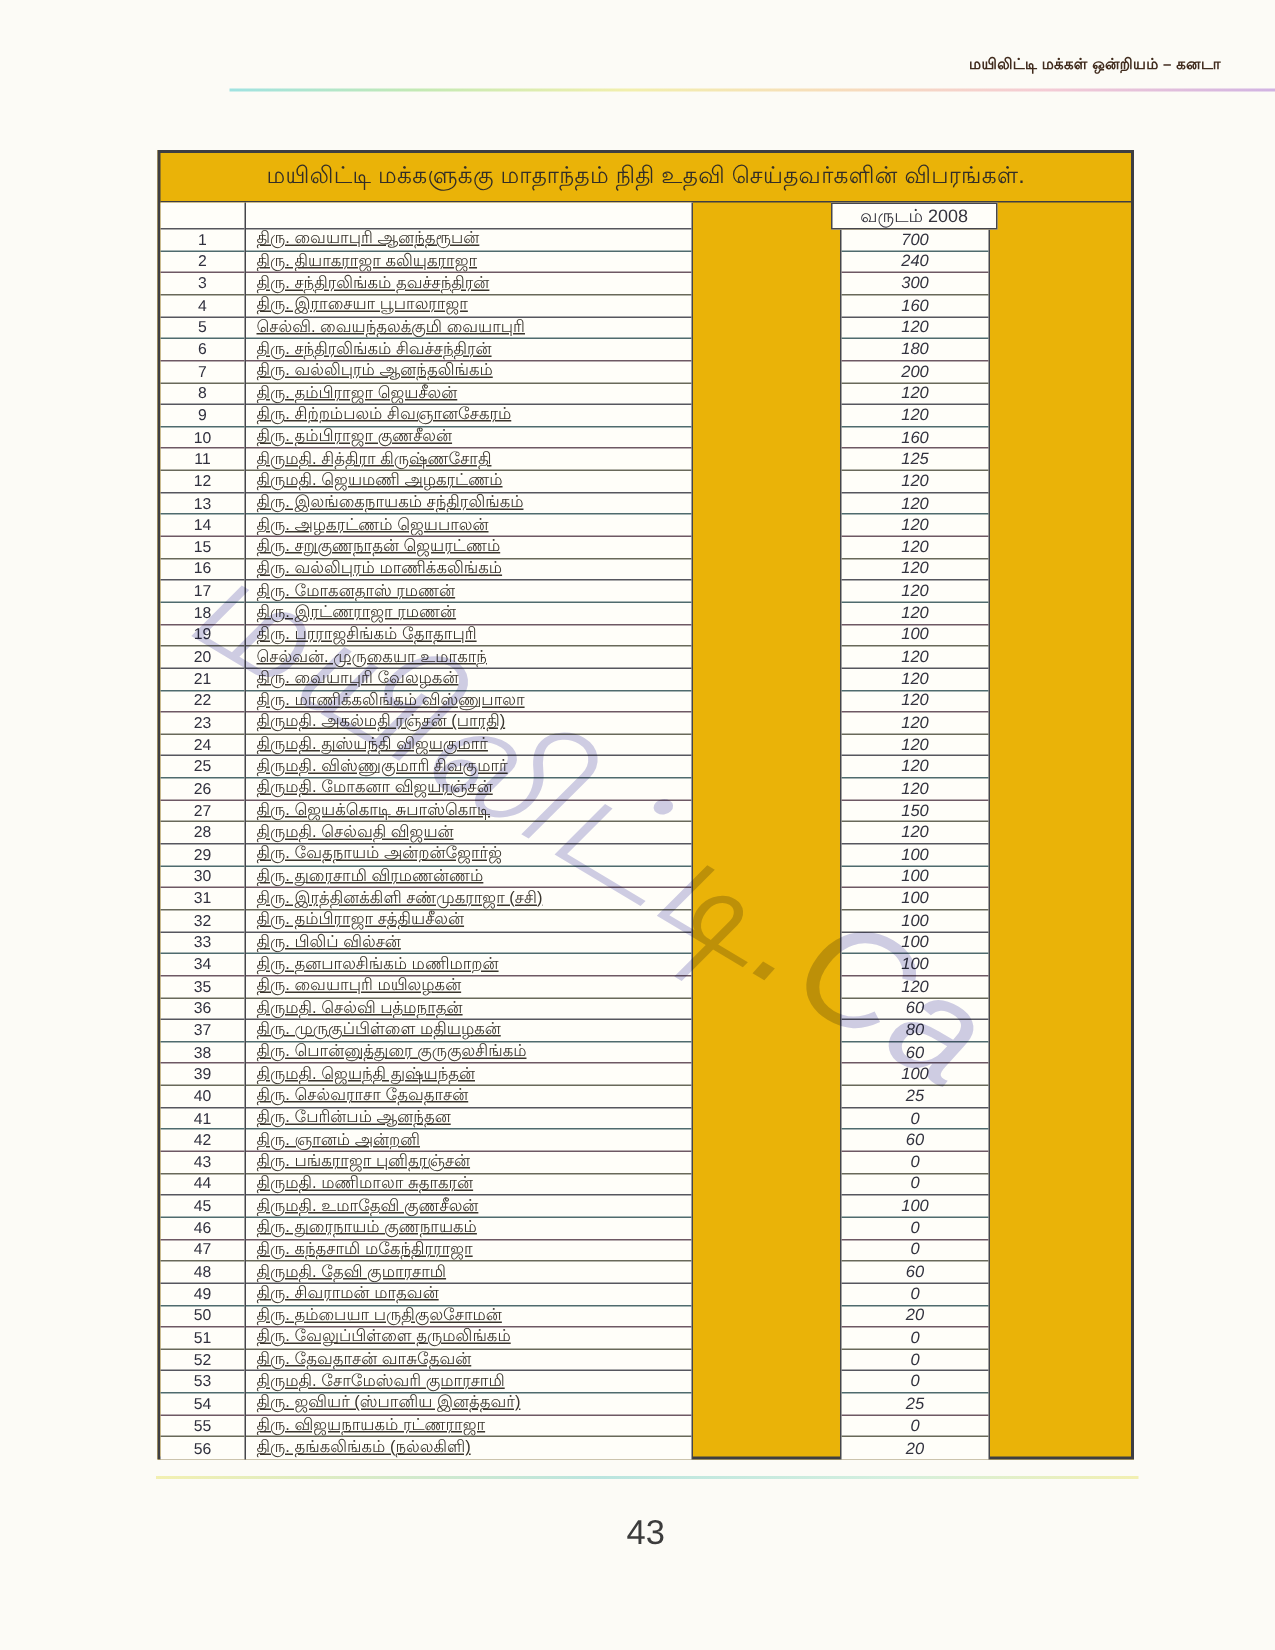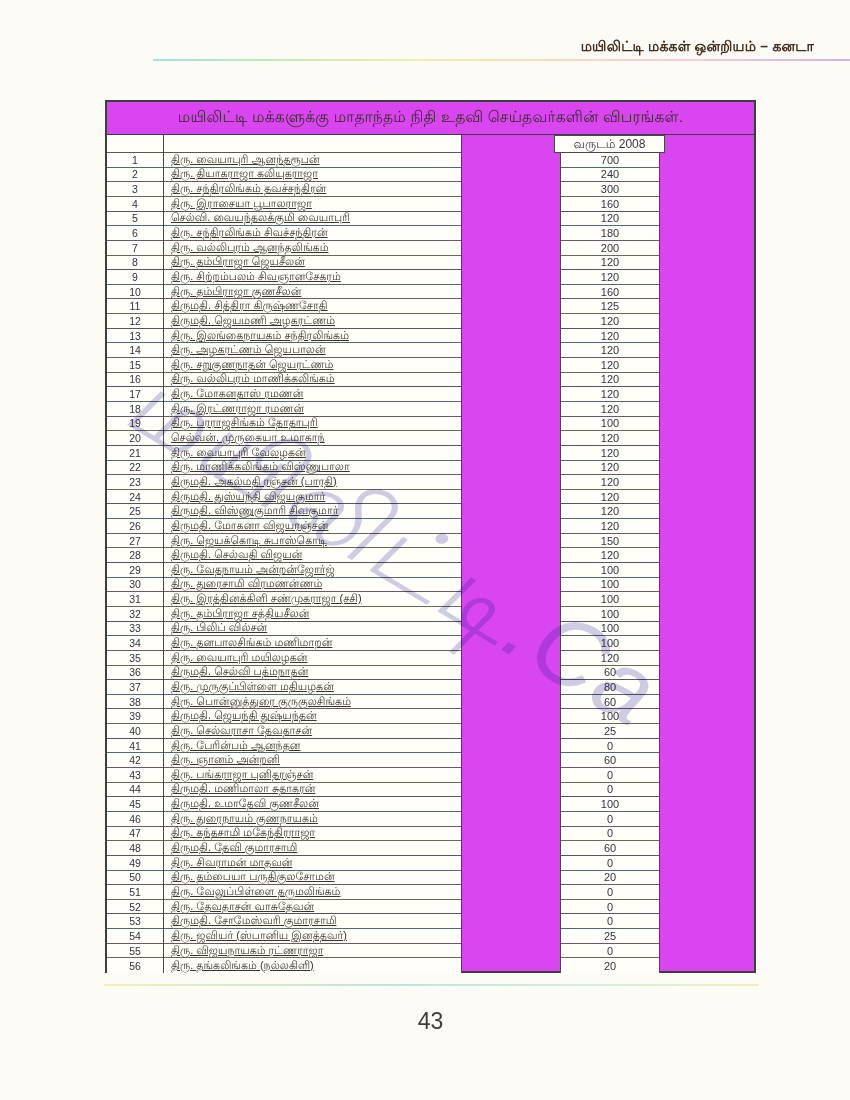--- a/index.html
+++ b/index.html
@@ -5,52 +5,52 @@
   html,body{margin:0;padding:0;}
   body{
     width:850px;height:1100px;position:relative;overflow:hidden;
     background:#fcfbf6;
     font-family:"Liberation Sans","DejaVu Sans",sans-serif;
     color:#343028;
   }
   
   .org-header{
     position:absolute;top:38px;right:36px;
-    font-size:14px;font-weight:bold;color:#402b1d;
+    font-size:10px;font-weight:bold;color:#402b1d;
     letter-spacing:.2px;
   }
   .rainbow-line{
     position:absolute;top:59px;left:153px;right:0;height:2px;
     background:linear-gradient(90deg,#8fdede 0%,#b9e6a8 18%,#f0eda0 38%,#f6d7b0 58%,#f3c3cf 78%,#c9a6df 100%);
     opacity:.85;
   }
   
   .watermark{
     position:absolute;left:165px;top:345px;z-index:6;
     font-size:96px;font-style:italic;letter-spacing:3px;white-space:nowrap;
     transform:rotate(31deg);transform-origin:0 0;
     color:rgba(152,150,206,.48);
     mix-blend-mode:multiply;pointer-events:none;
   }
   
   .doc-table{
     position:absolute;left:105px;top:100px;width:651px;height:873px;
-    border:2px solid #3e3e42;box-sizing:border-box;background:#d946ef;z-index:1;
+    border:2px solid #3e3e42;box-sizing:border-box;background:#eab308;z-index:1;
   }
   .table-title{
     height:33px;box-sizing:border-box;border-bottom:1.6px solid #3e3e42;
     display:flex;align-items:center;justify-content:center;
     font-size:15.5px;font-weight:500;color:#332e27;letter-spacing:.2px;
   }
   .table-content{position:relative;height:838px;padding-left:40px;}
   .strip{position:absolute;top:0;box-sizing:border-box;background:#fffef9;}
   .strip-num{left:0;width:57px;height:838px;border-right:1.6px solid #46464b;}
   .strip-name{left:57px;width:298px;height:838px;border-right:1.6px solid #46464b;}
   .strip-amount{left:453px;top:18px;width:100px;height:820px;
-    border-left:1.6px solid #46464b;border-right:1.6px solid #46464b;}
+    border-left:1.6px solid #46464b;border-right:1.6px solid #46464b;font-style:italic;}
   .head-cell{
     height:18px;box-sizing:border-box;border-bottom:1.2px solid #56565c;
   }
   .year-box{
     position:absolute;left:447px;top:0;width:111px;height:18px;box-sizing:border-box;
     border:1.6px solid #46464b;background:#fffef9;
     display:flex;align-items:center;justify-content:center;
     font-size:12px;color:#34333d;z-index:2;
   }
   .cells{display:grid;grid-template-rows:repeat(56,1fr);height:820px;}

